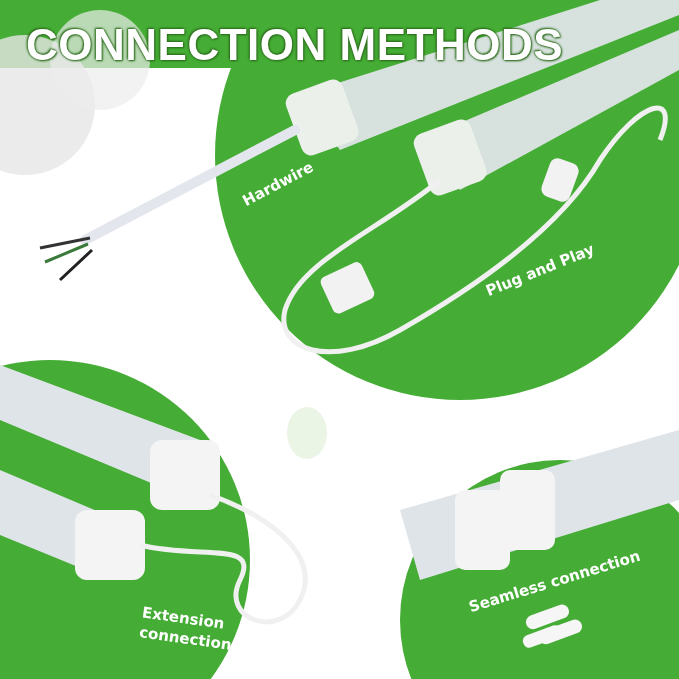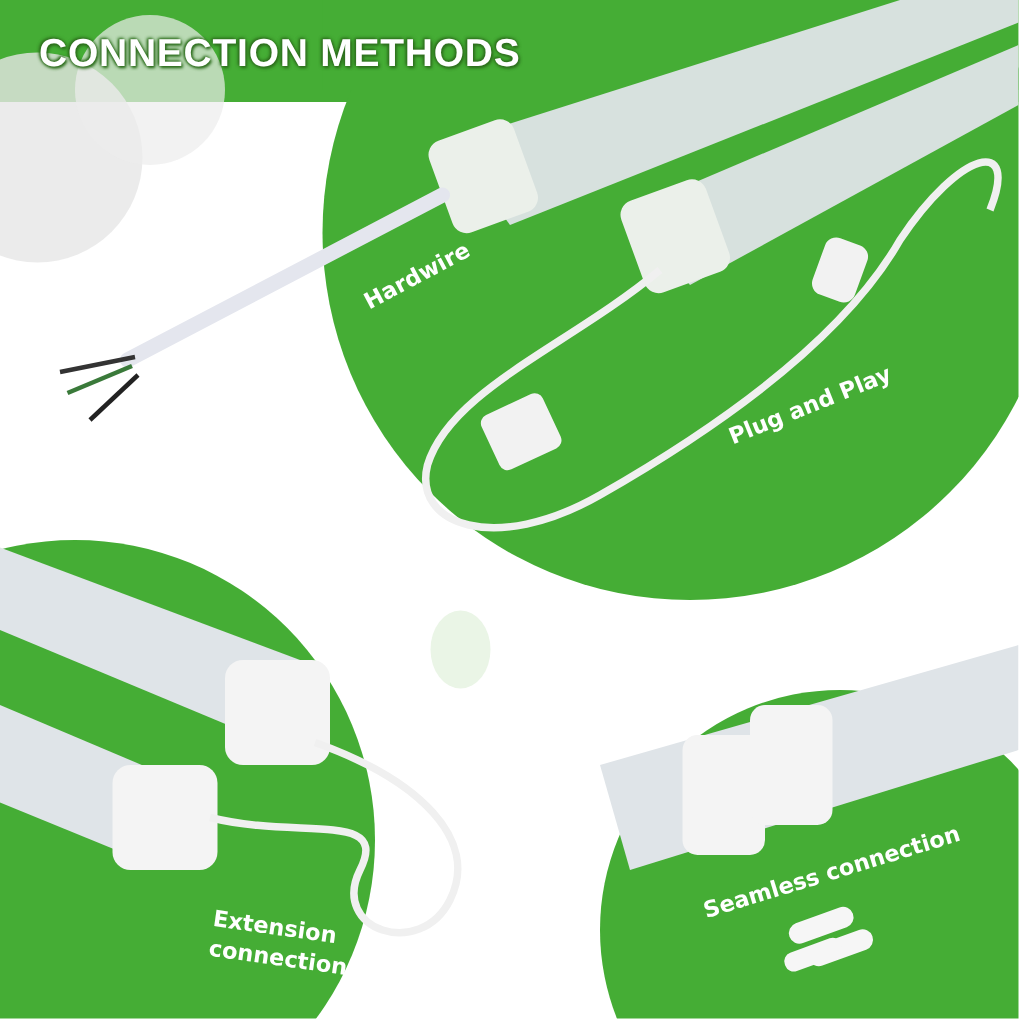--- a/index.html
+++ b/index.html
@@ -1,18 +1,18 @@
 <!DOCTYPE html>
 <html><head>
 <meta charset="utf-8">
 <style>
   html,body{margin:0;padding:0;}
   body{width:679px;height:679px;position:relative;overflow:hidden;background:#ffffff;font-family:"Liberation Sans",sans-serif;}
   .canvas{position:absolute;left:0;top:0;width:679px;height:679px;}
-  .title{position:absolute;left:26px;top:20px;font-family:"Liberation Sans",sans-serif;font-weight:bold;font-size:26px;color:#fff;letter-spacing:0.5px;
+  .title{position:absolute;left:26px;top:20px;font-family:"Liberation Sans",sans-serif;font-weight:bold;font-size:44px;color:#fff;letter-spacing:0.5px;
     text-shadow:0 0 3px #2d6e1d,1px 1px 2px #2d6e1d,-1px -1px 2px #2d6e1d;white-space:nowrap;}
   .label{position:absolute;font-family:"DejaVu Sans",sans-serif;font-weight:bold;color:#fff;font-size:15px;white-space:nowrap;transform-origin:left bottom;}
   .l-hardwire{left:248px;top:192px;transform:rotate(-28deg);}
   .l-plug{left:490px;top:282px;transform:rotate(-22deg);}
   .l-ext{left:138px;top:602px;line-height:20px;transform:rotate(8deg);text-align:left;}
   .l-seam{left:472px;top:598px;transform:rotate(-17deg);}
 </style>
 </head>
 <body>
 

